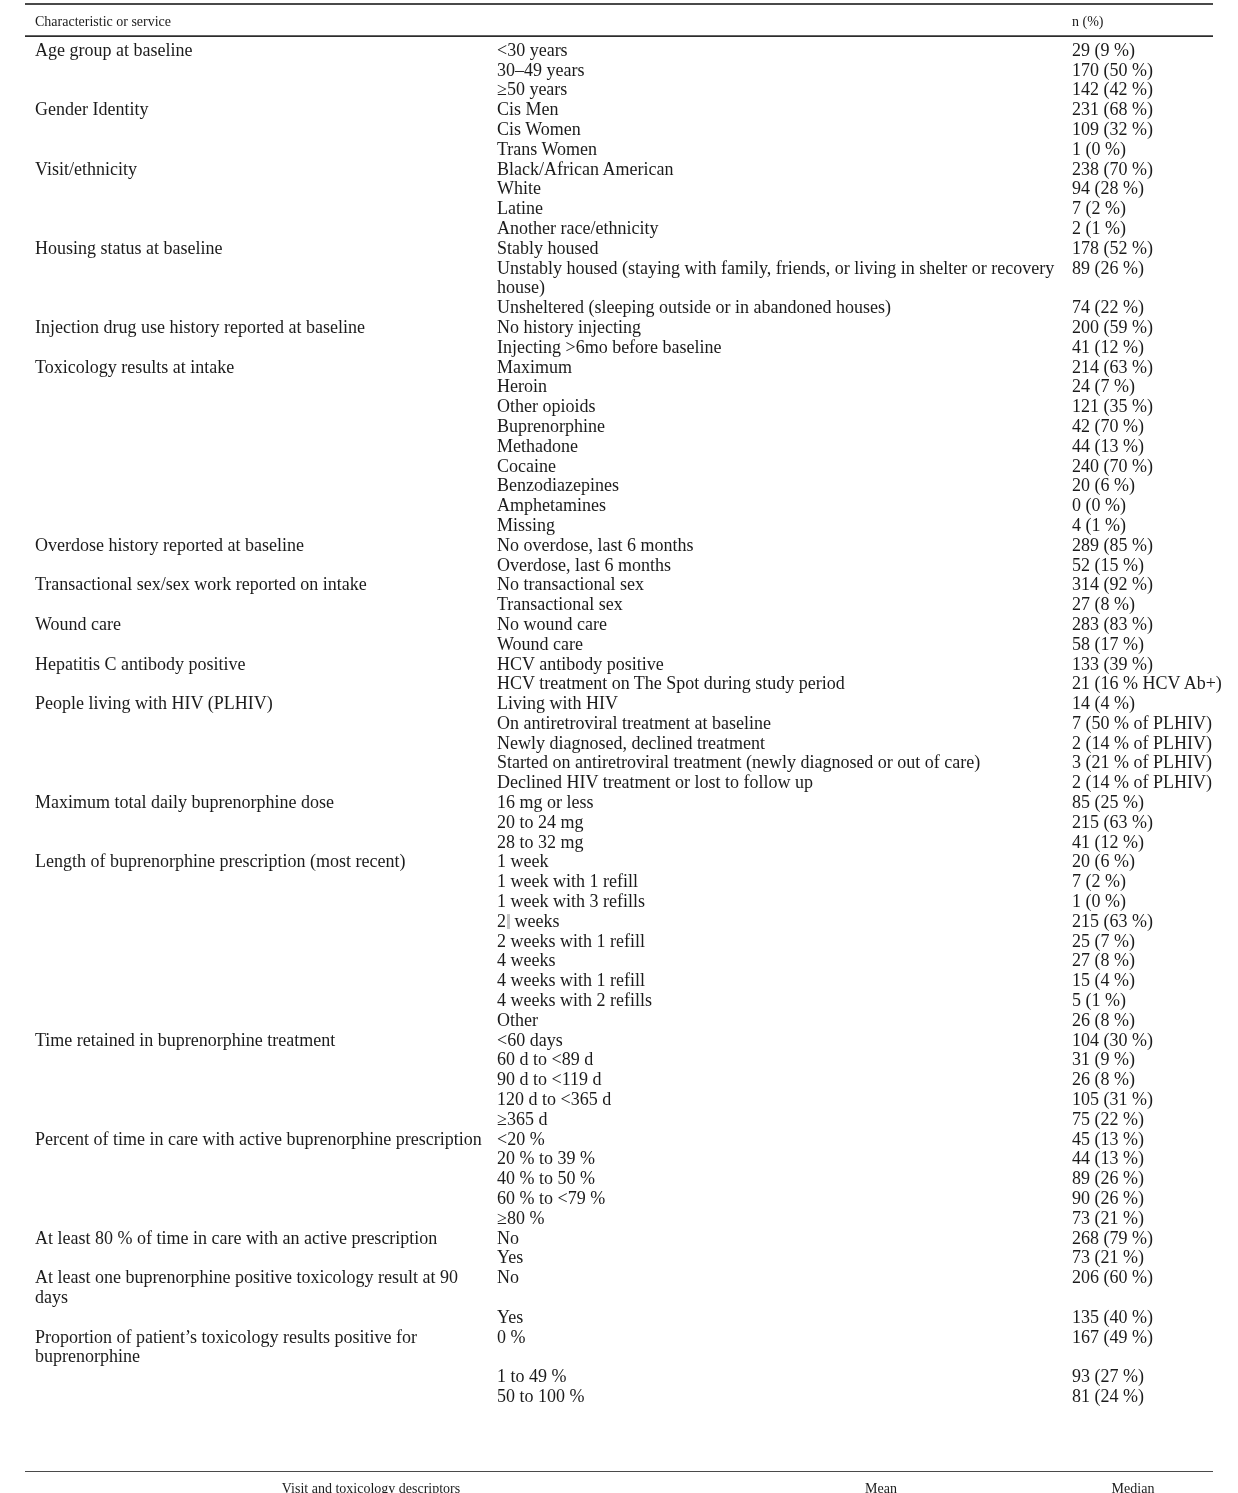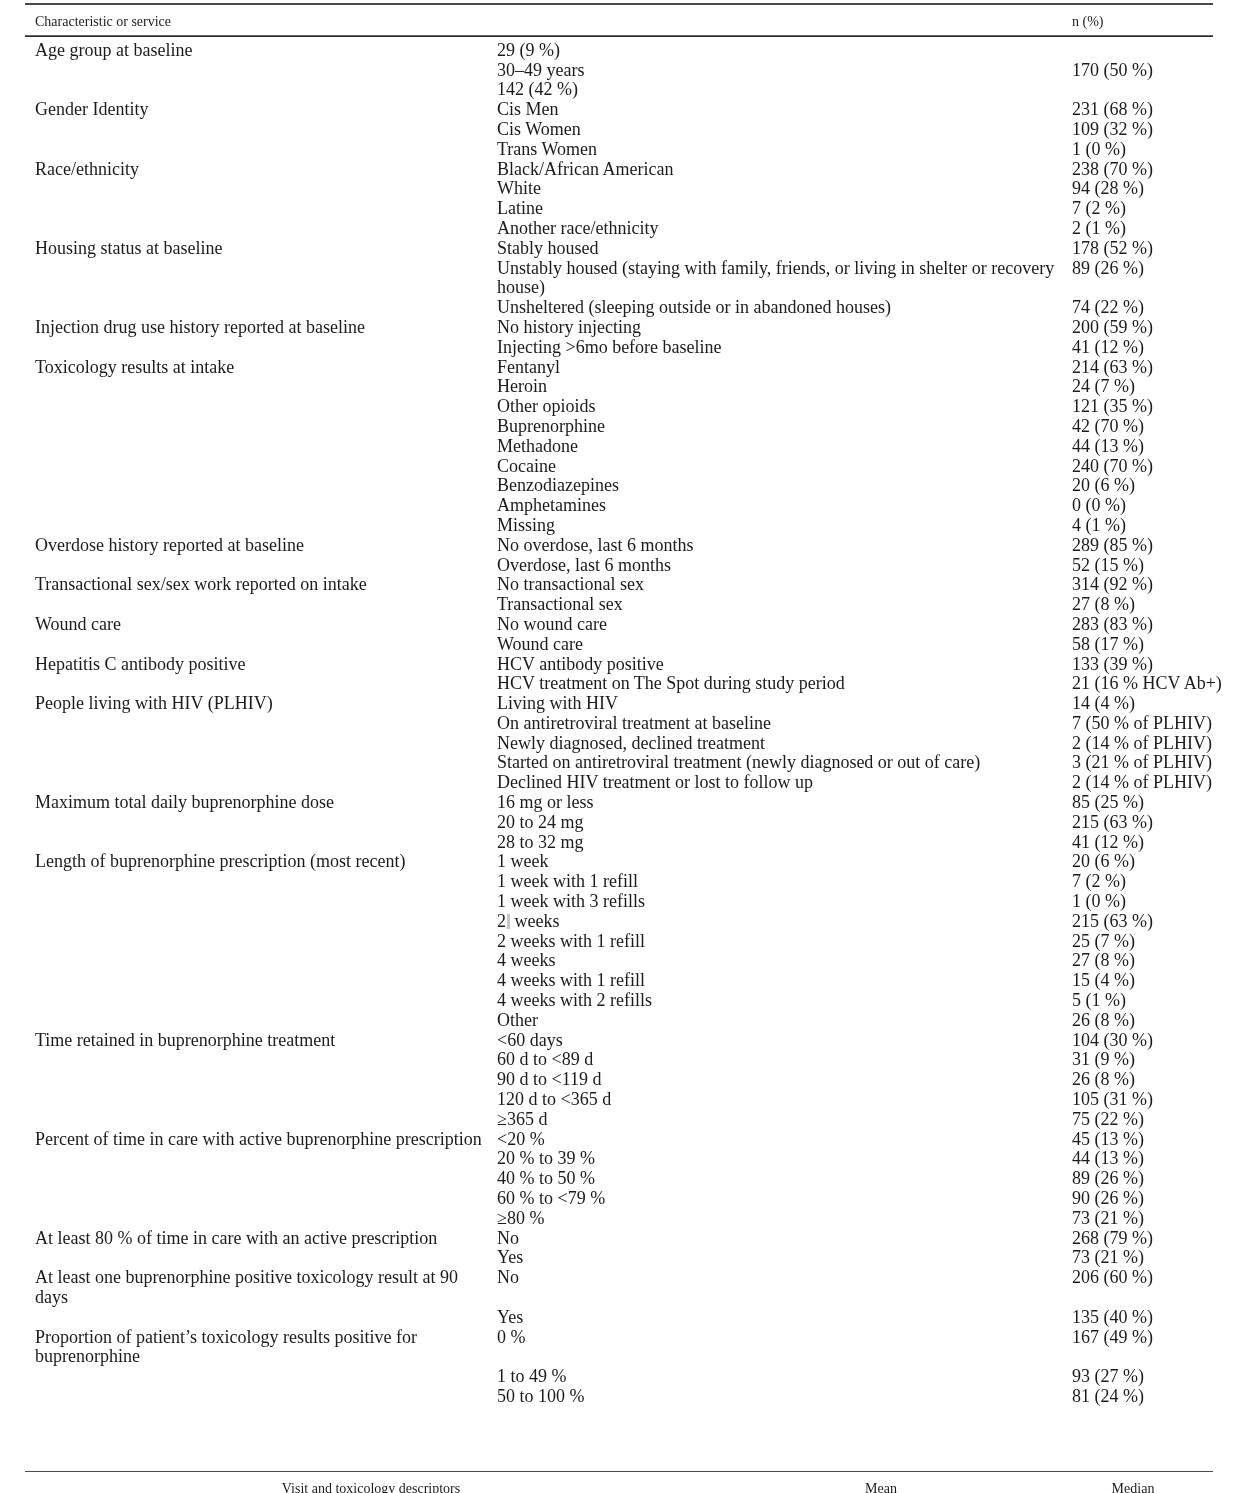--- a/index.html
+++ b/index.html
@@ -62,48 +62,50 @@
     <div class="t1-toprule"></div>
     <div class="t1-header">
       <div class="c1">Characteristic or service</div>
       <div class="c2"></div>
       <div class="c3">n (%)</div>
     </div>
     <div class="t1-hdrrule"></div>
     <div class="t1-body" id="t1-body">
         <div class="row">
           <div class="c1">Age group at baseline</div>
+          <div class="c2">&lt;30 years</div>
           <div class="c3">29 (9 %)</div>
         </div>
         <div class="row">
           <div class="c1"></div>
           <div class="c2">30–49 years</div>
           <div class="c3">170 (50 %)</div>
         </div>
         <div class="row">
           <div class="c1"></div>
+          <div class="c2">≥50 years</div>
           <div class="c3">142 (42 %)</div>
         </div>
         <div class="row">
           <div class="c1">Gender Identity</div>
           <div class="c2">Cis Men</div>
           <div class="c3">231 (68 %)</div>
         </div>
         <div class="row">
           <div class="c1"></div>
           <div class="c2">Cis Women</div>
           <div class="c3">109 (32 %)</div>
         </div>
         <div class="row">
           <div class="c1"></div>
           <div class="c2">Trans Women</div>
           <div class="c3">1 (0 %)</div>
         </div>
         <div class="row">
-          <div class="c1">Race/ethnicity</div>
+          <div class="c1">Visit/ethnicity</div>
           <div class="c2">Black/African American</div>
           <div class="c3">238 (70 %)</div>
         </div>
         <div class="row">
           <div class="c1"></div>
           <div class="c2">White</div>
           <div class="c3">94 (28 %)</div>
         </div>
         <div class="row">
           <div class="c1"></div>
@@ -135,21 +137,21 @@
           <div class="c2">No history injecting</div>
           <div class="c3">200 (59 %)</div>
         </div>
         <div class="row">
           <div class="c1"></div>
           <div class="c2">Injecting &gt;6mo before baseline</div>
           <div class="c3">41 (12 %)</div>
         </div>
         <div class="row">
           <div class="c1">Toxicology results at intake</div>
-          <div class="c2">Fentanyl</div>
+          <div class="c2">Maximum</div>
           <div class="c3">214 (63 %)</div>
         </div>
         <div class="row">
           <div class="c1"></div>
           <div class="c2">Heroin</div>
           <div class="c3">24 (7 %)</div>
         </div>
         <div class="row">
           <div class="c1"></div>
           <div class="c2">Other opioids</div>

